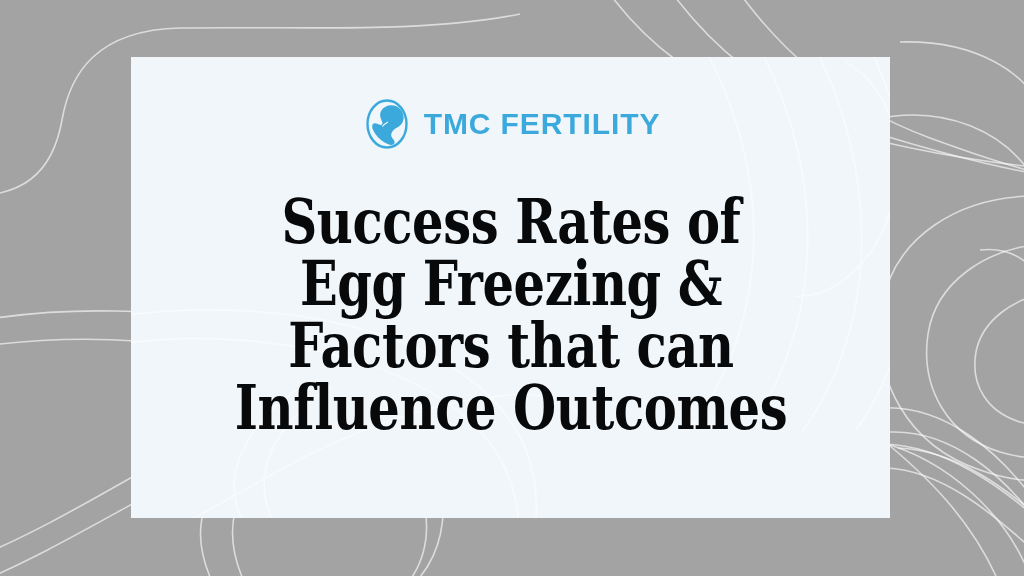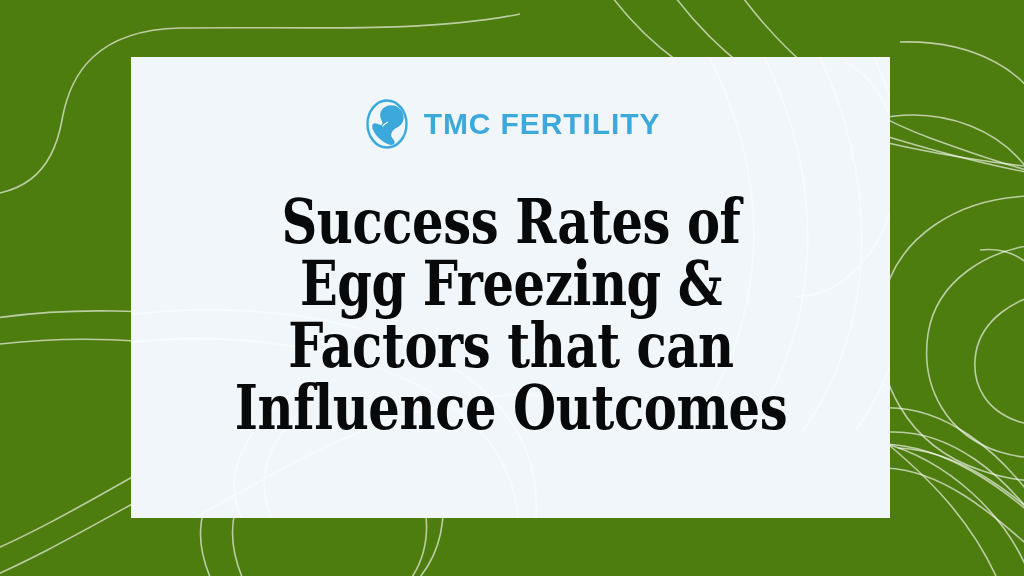--- a/index.html
+++ b/index.html
@@ -7,21 +7,21 @@
     margin: 0;
     padding: 0;
     background: #ffffff;
   }
   #slide {
     position: relative;
     width: 1024px;
     height: 576px;
     overflow: hidden;
     font-family: "Liberation Sans", sans-serif;
-    background: #4d7c0f;
+    background: #a3a3a3;
   }
 
   
   #bg-contours {
     position: absolute;
     inset: 0;
     width: 1024px;
     height: 576px;
     display: block;
   }

